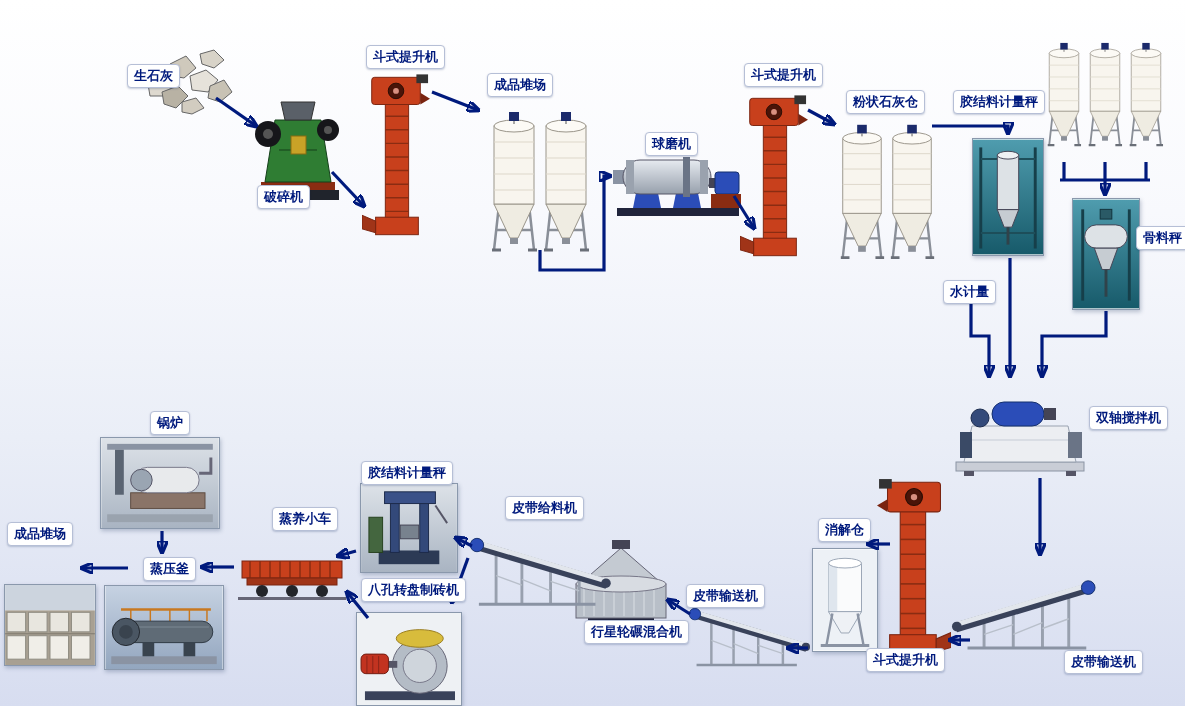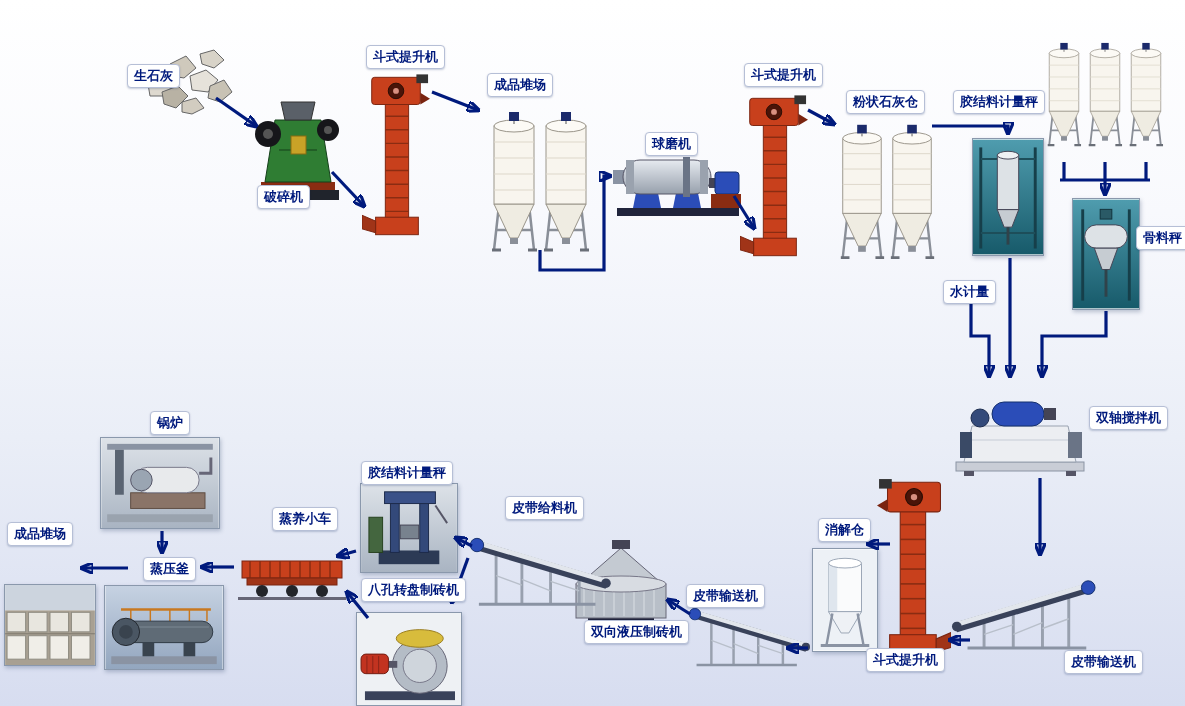--- a/index.html
+++ b/index.html
@@ -429,21 +429,21 @@
   <div class="lbl" style="left:744px;top:63px">斗式提升机</div>
   <div class="lbl" style="left:846px;top:90px">粉状石灰仓</div>
   <div class="lbl" style="left:953px;top:90px">胶结料计量秤</div>
   <div class="lbl" style="left:1136px;top:226px">骨料秤</div>
   <div class="lbl" style="left:943px;top:280px">水计量</div>
   <div class="lbl" style="left:1089px;top:406px">双轴搅拌机</div>
   <div class="lbl" style="left:1064px;top:650px">皮带输送机</div>
   <div class="lbl" style="left:866px;top:648px">斗式提升机</div>
   <div class="lbl" style="left:818px;top:518px">消解仓</div>
   <div class="lbl" style="left:686px;top:584px">皮带输送机</div>
-  <div class="lbl" style="left:584px;top:620px">双向液压制砖机</div>
+  <div class="lbl" style="left:584px;top:620px">行星轮碾混合机</div>
   <div class="lbl" style="left:505px;top:496px">皮带给料机</div>
   <div class="lbl" style="left:361px;top:461px">胶结料计量秤</div>
   <div class="lbl" style="left:361px;top:578px">八孔转盘制砖机</div>
   <div class="lbl" style="left:272px;top:507px">蒸养小车</div>
   <div class="lbl" style="left:143px;top:557px">蒸压釜</div>
   <div class="lbl" style="left:150px;top:411px">锅炉</div>
   <div class="lbl" style="left:7px;top:522px">成品堆场</div>
 
 </div>
 

